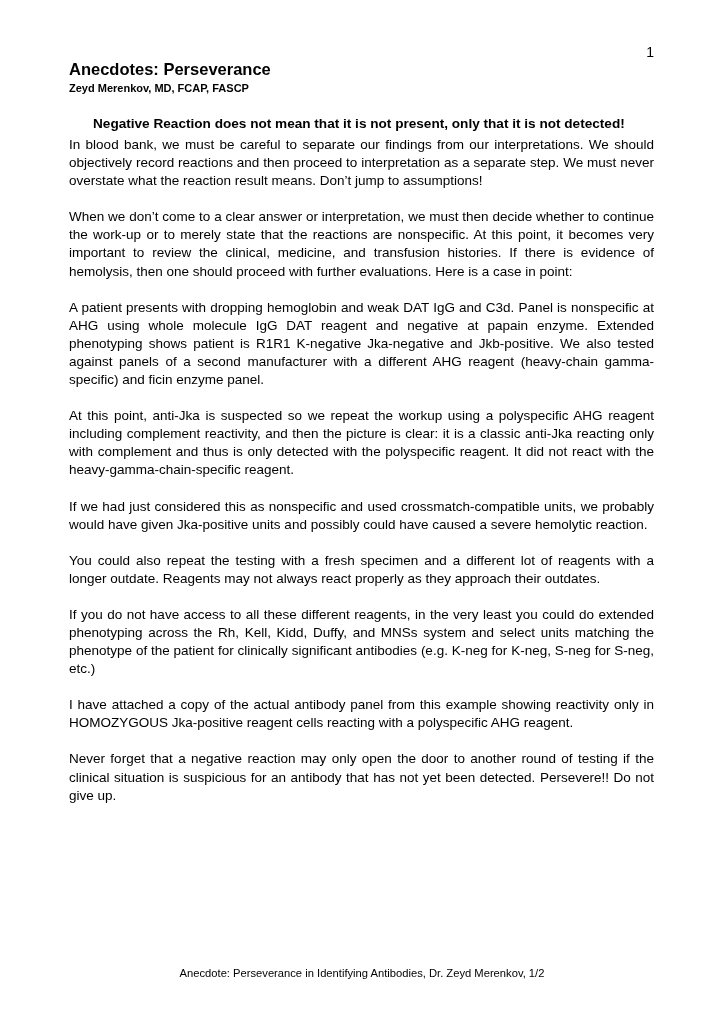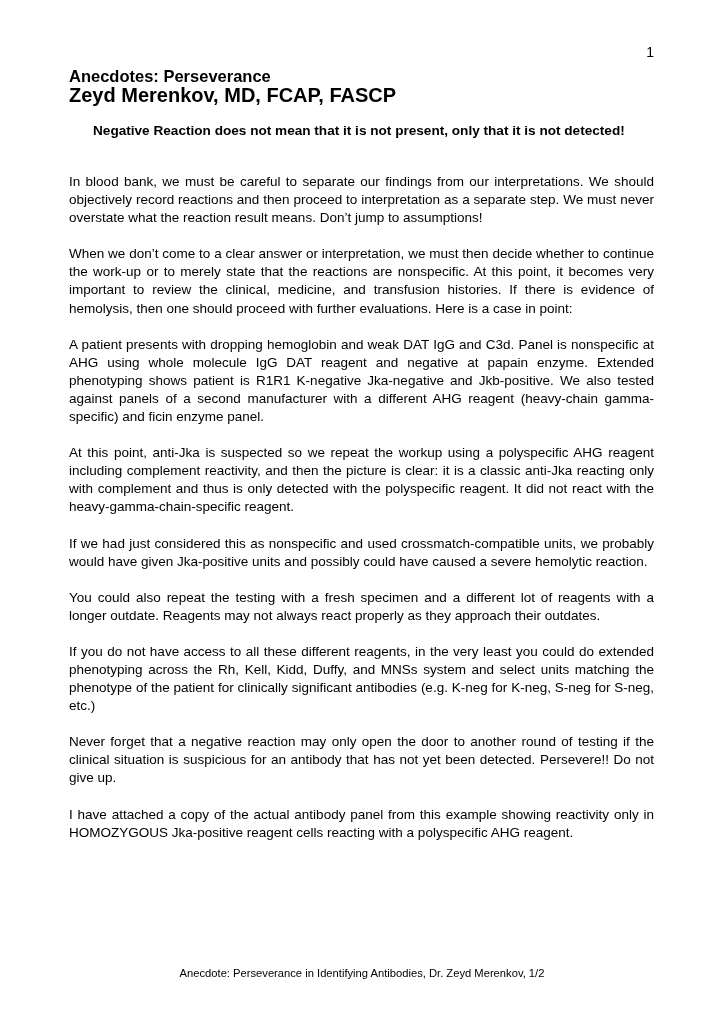--- a/index.html
+++ b/index.html
@@ -18,31 +18,31 @@
     .page-number {
       position: absolute;
       top: 44px;
       right: 70px;
       font-size: 14px;
       line-height: 16px;
     }
     .content {
       position: absolute;
       left: 69px;
-      top: 67px;
+      top: 60px;
       width: 585px;
     }
     .doc-title {
       font-size: 16.5px;
       font-weight: bold;
       line-height: 19px;
       margin: 0;
     }
     .doc-author, .doc-affiliation {
-      font-size: 20px;
+      font-size: 11px;
       font-weight: bold;
       line-height: 18px;
       margin: 0;
     }
     .doc-affiliation {
       letter-spacing: -0.1px;
     }
     .lead {
       font-size: 13.6px;
       font-weight: bold;
@@ -50,21 +50,21 @@
       margin: 18px 0 0 0;
       padding-left: 24px;
     }
     .para {
       font-size: 13.5px;
       line-height: 18.1px;
       margin: 18px 0 0 0;
       text-align: justify;
     }
     .para.first {
-      margin-top: 34px;
+      margin-top: 4px;
     }
     .footer {
       position: absolute;
       left: 0;
       width: 724px;
       top: 966px;
       text-align: center;
       font-size: 11.2px;
       line-height: 14px;
     }
@@ -80,17 +80,17 @@
 
   <p class="lead">Negative Reaction does not mean that it is not present, only that it is not detected!</p>
 
   <p class="para first">In blood bank, we must be careful to separate our findings from our interpretations.  We should objectively record reactions and then proceed to interpretation as a separate step.  We must never overstate what the reaction result means.  Don’t jump to assumptions!</p>
   <p class="para">When we don’t come to a clear answer or interpretation, we must then decide whether to continue the work-up or to merely state that the reactions are nonspecific.  At this point, it becomes very important to review the clinical, medicine, and transfusion histories.  If there is evidence of hemolysis, then one should proceed with further evaluations.  Here is a case in point:</p>
   <p class="para">A patient presents with dropping hemoglobin and weak DAT IgG and C3d.  Panel is nonspecific at AHG using whole molecule IgG DAT reagent and negative at papain enzyme.  Extended phenotyping shows patient is R1R1 K-negative Jka-negative and Jkb-positive.  We also tested against panels of a second manufacturer with a different AHG reagent (heavy-chain gamma-specific) and ficin enzyme panel.</p>
   <p class="para">At this point, anti-Jka is suspected so we repeat the workup using a polyspecific AHG reagent including complement reactivity, and then the picture is clear:  it is a classic anti-Jka reacting only with complement and thus is only detected with the polyspecific reagent.  It did not react with the heavy-gamma-chain-specific reagent.</p>
   <p class="para">If we had just considered this as nonspecific and used crossmatch-compatible units, we probably would have given Jka-positive units and possibly could have caused a severe hemolytic reaction.</p>
   <p class="para">You could also repeat the testing with a fresh specimen and a different lot of reagents with a longer outdate.  Reagents may not always react properly as they approach their outdates.</p>
   <p class="para">If you do not have access to all these different reagents, in the very least you could do extended phenotyping across the Rh, Kell, Kidd, Duffy, and MNSs system and select units matching the phenotype of the patient for clinically significant antibodies (e.g. K-neg for K-neg, S-neg for S-neg, etc.)</p>
+  <p class="para">I have attached a copy of the actual antibody panel from this example showing reactivity only in HOMOZYGOUS Jka-positive reagent cells reacting with a polyspecific AHG reagent.</p>
   <p class="para">Never forget that a negative reaction may only open the door to another round of testing if the clinical situation is suspicious for an antibody that has not yet been detected.  Persevere!!  Do not give up.</p>
-  <p class="para">I have attached a copy of the actual antibody panel from this example showing reactivity only in HOMOZYGOUS Jka-positive reagent cells reacting with a polyspecific AHG reagent.</p>
 </div>
 
 <div class="footer">Anecdote:  Perseverance in Identifying Antibodies, Dr. Zeyd Merenkov, 1/2</div>
 
 </body></html>

